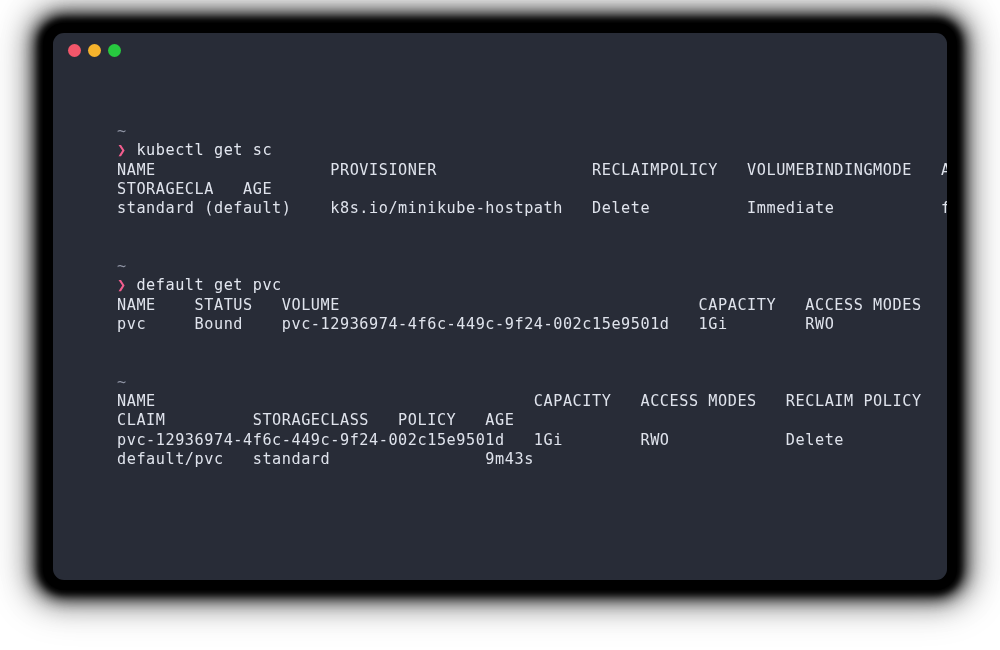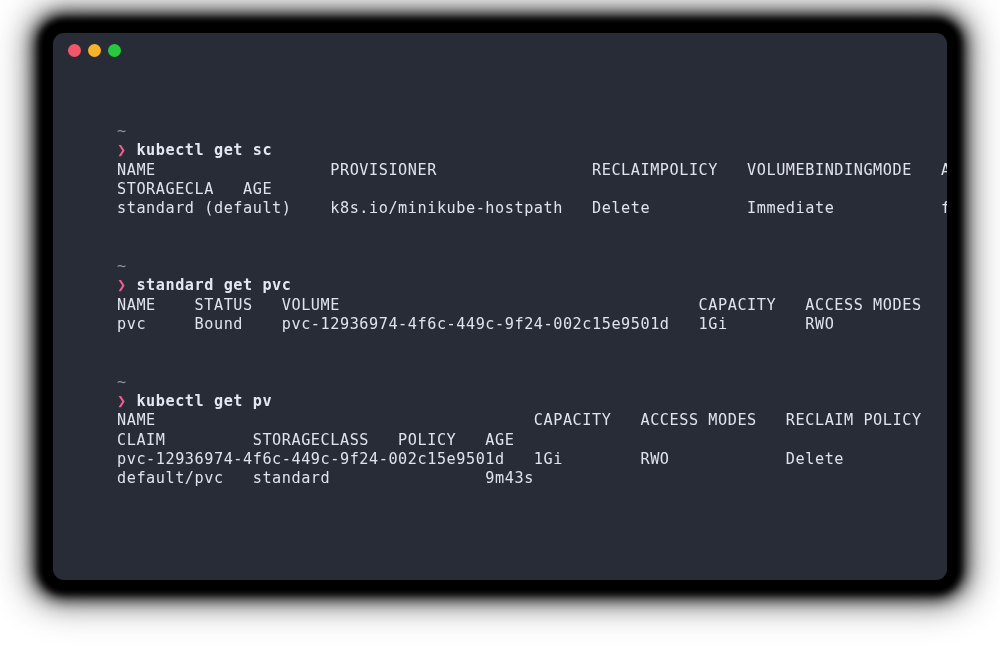--- a/index.html
+++ b/index.html
@@ -84,21 +84,20 @@
   }
 
   .term-line.dim      { color: #8e93a3; }
   .term-line.spacer   { color: transparent; }
 
   .prompt-chev {
     color: #f25d8e;
   }
   .cmd-text {
     color: #e3e7f0;
-    font-weight: bold;
   }
 </style>
 </head>
 <body>
 
 <div class="desktop">
 
   <div class="terminal-window">
 
     <div class="titlebar">
@@ -112,29 +111,28 @@
       <div class="term-line dim">~</div>
       <div class="term-line"><span class="prompt-chev">❯</span><span class="cmd-text"> </span><span class="cmd-text">kubectl get sc</span></div>
       <div class="term-line">NAME                  PROVISIONER                RECLAIMPOLICY   VOLUMEBINDINGMODE   ALLOWVOLUME</div>
       <div class="term-line">STORAGECLA   AGE</div>
       <div class="term-line">standard (default)    k8s.io/minikube-hostpath   Delete          Immediate           false</div>
 
       <div class="term-line spacer"> </div>
       <div class="term-line spacer"> </div>
 
       <div class="term-line dim">~</div>
-      <div class="term-line"><span class="prompt-chev">❯</span><span class="cmd-text"> </span><span class="cmd-text">standard get pvc</span></div>
+      <div class="term-line"><span class="prompt-chev">❯</span><span class="cmd-text"> </span><span class="cmd-text">default get pvc</span></div>
       <div class="term-line">NAME    STATUS   VOLUME                                     CAPACITY   ACCESS MODES   STORAGECLA</div>
       <div class="term-line">pvc     Bound    pvc-12936974-4f6c-449c-9f24-002c15e9501d   1Gi        RWO            standard</div>
 
       <div class="term-line spacer"> </div>
       <div class="term-line spacer"> </div>
 
       <div class="term-line dim">~</div>
-      <div class="term-line"><span class="prompt-chev">❯</span><span class="cmd-text"> </span><span class="cmd-text">kubectl get pv</span></div>
       <div class="term-line">NAME                                       CAPACITY   ACCESS MODES   RECLAIM POLICY   STATUS</div>
       <div class="term-line">CLAIM         STORAGECLASS   POLICY   AGE</div>
       <div class="term-line">pvc-12936974-4f6c-449c-9f24-002c15e9501d   1Gi        RWO            Delete           Bound</div>
       <div class="term-line">default/pvc   standard                9m43s</div>
 
       <div class="term-line spacer"> </div>
       <div class="term-line spacer"> </div>
 
     </div>
   </div>

